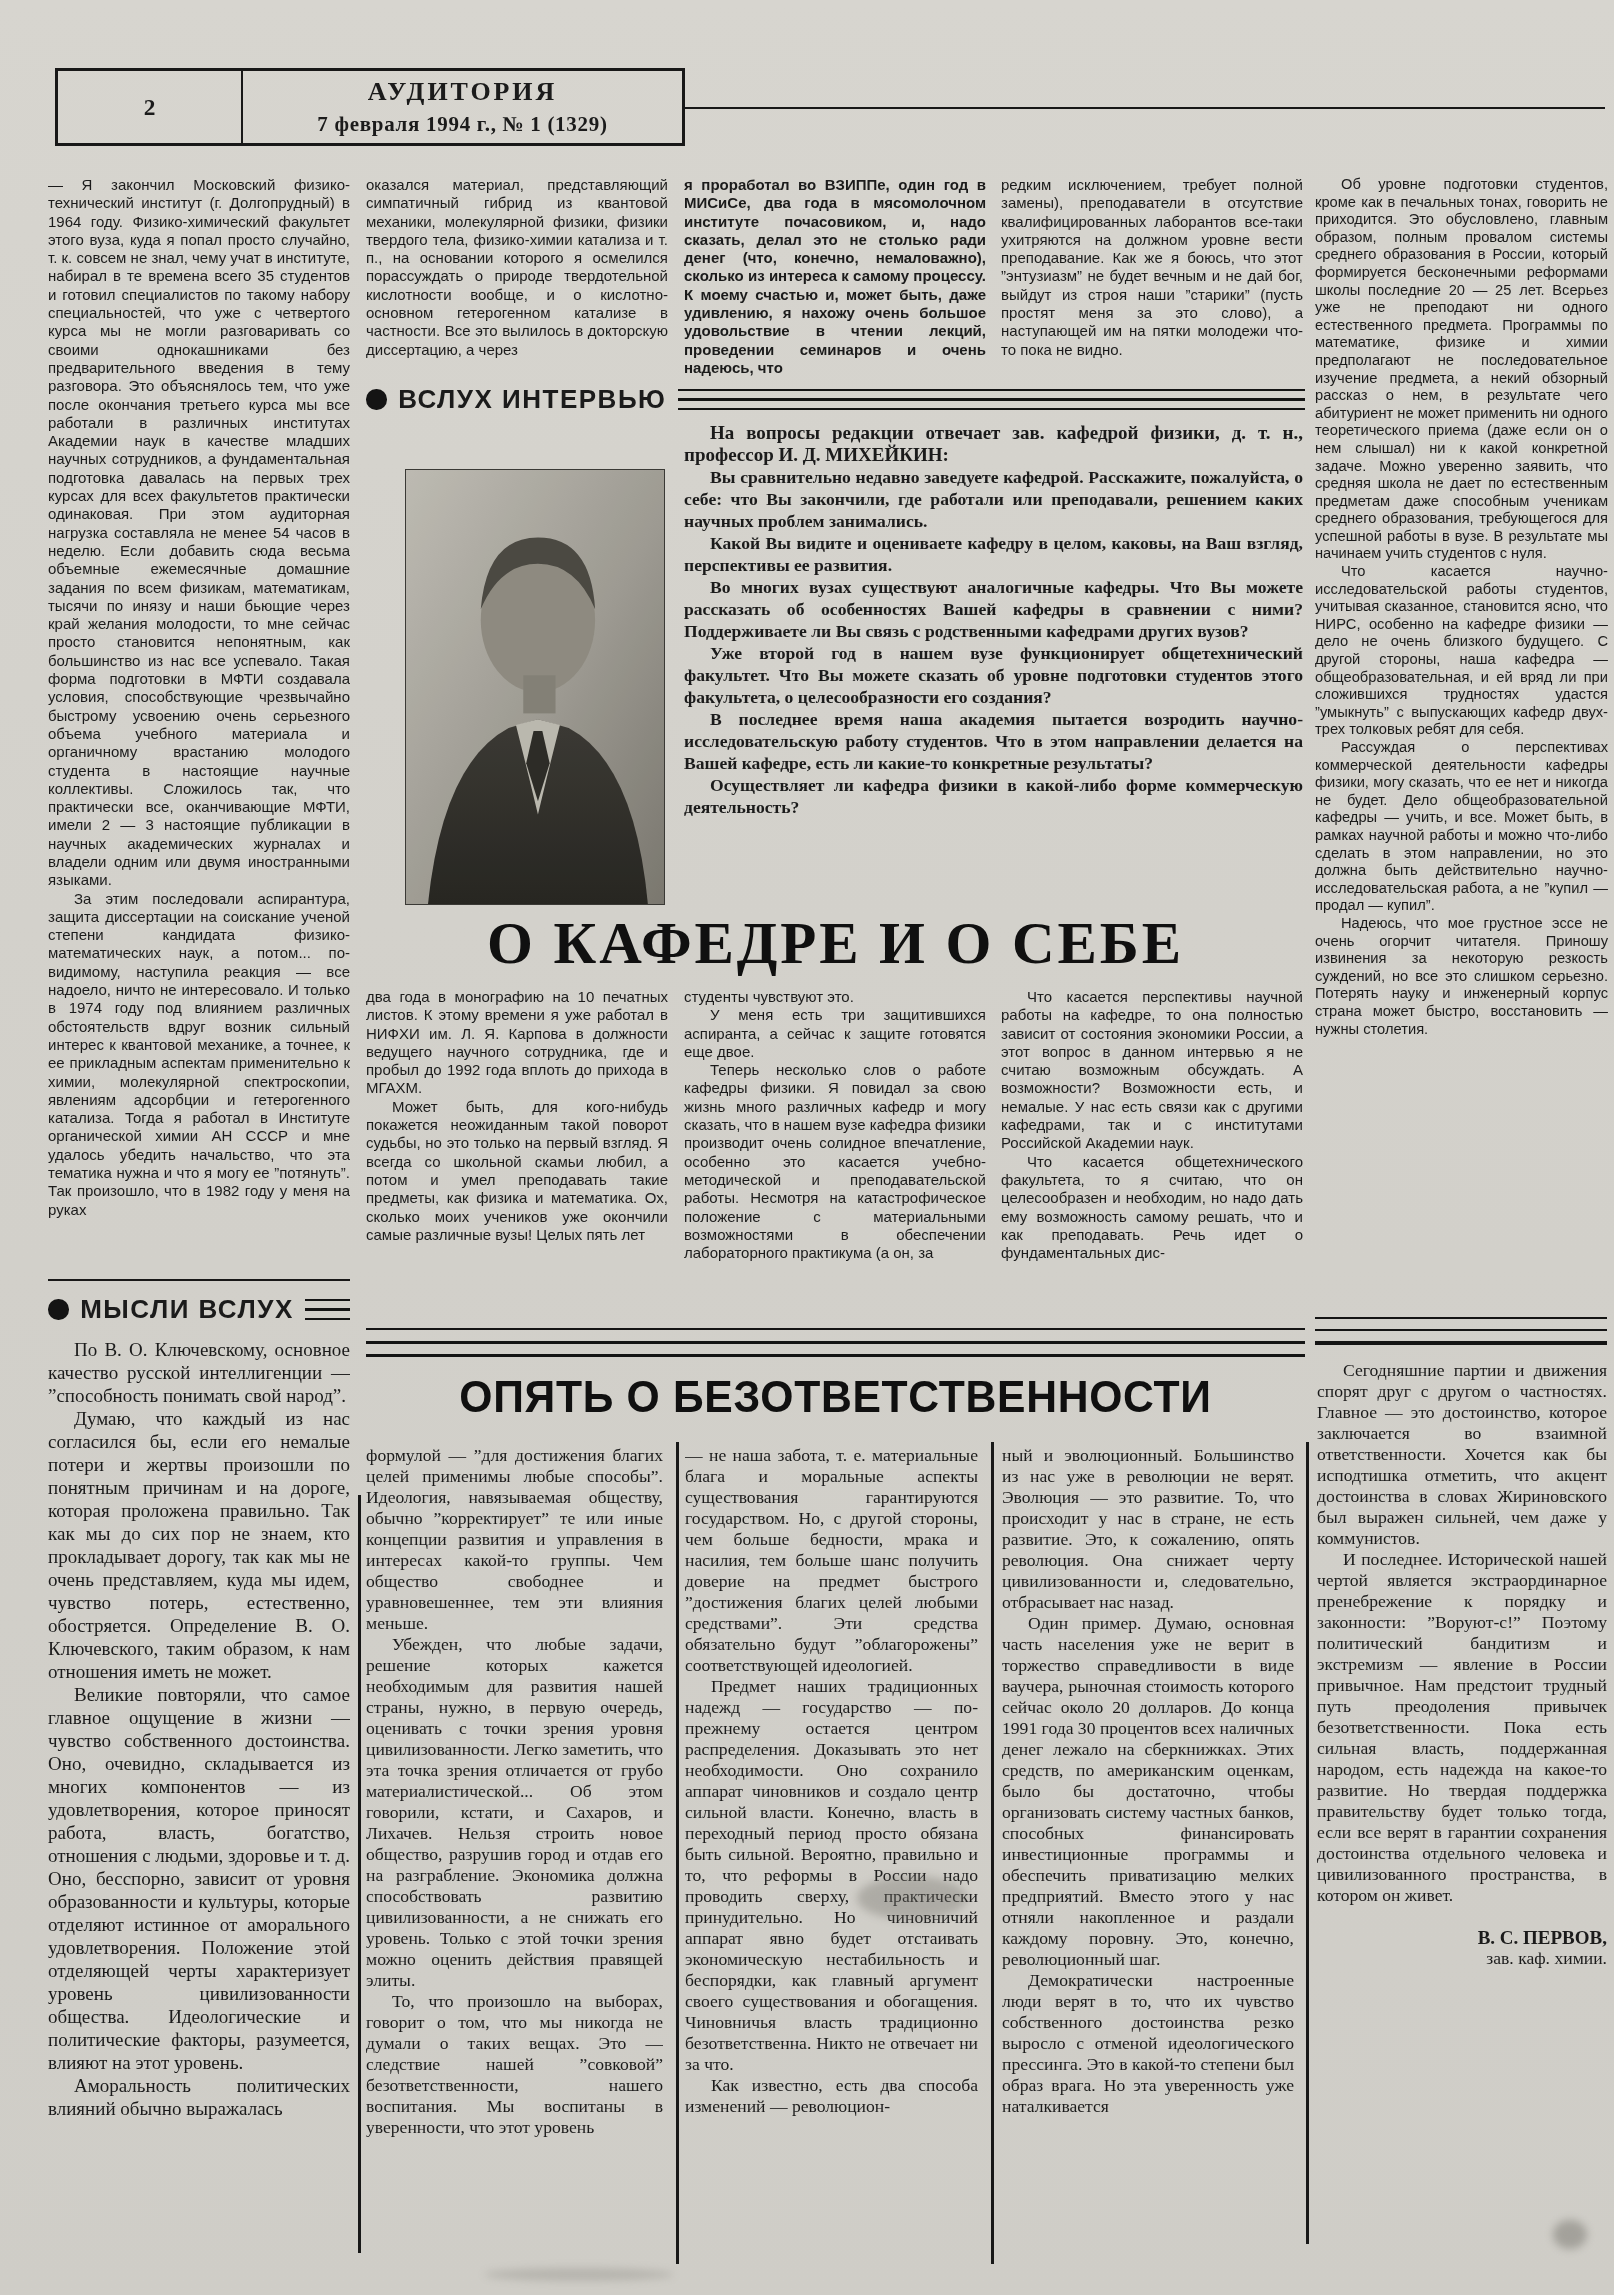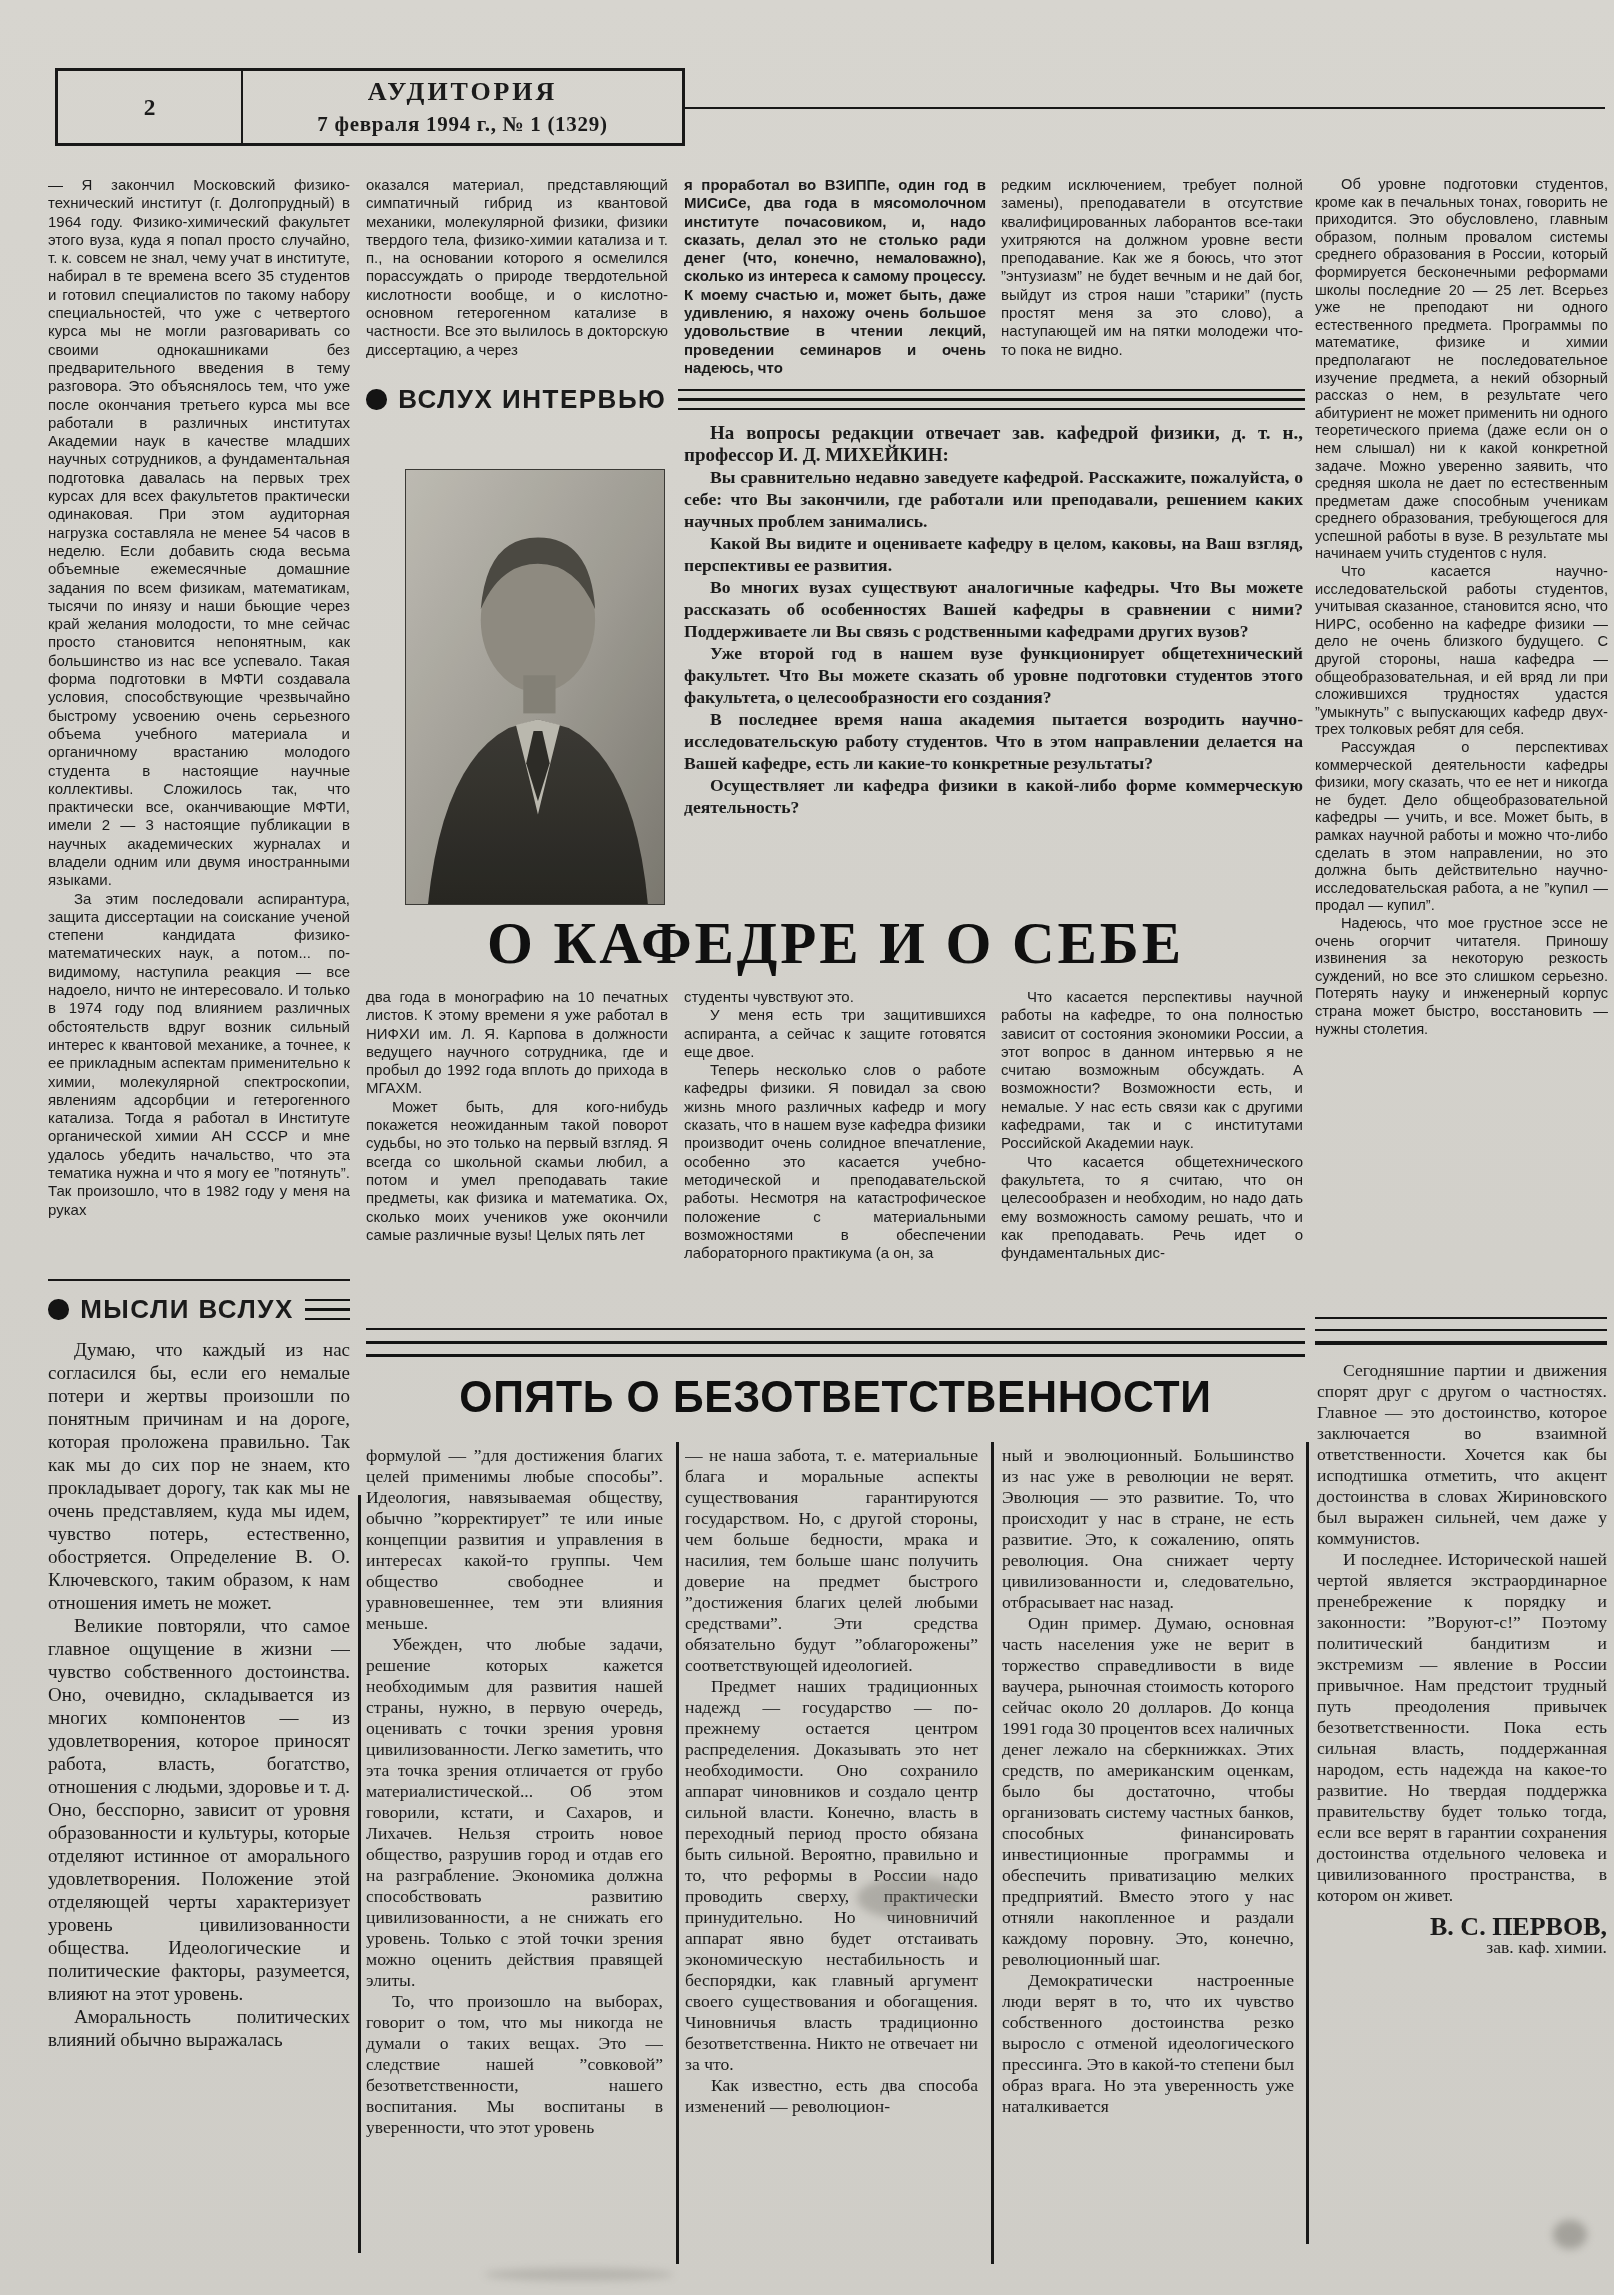--- a/index.html
+++ b/index.html
@@ -60,21 +60,21 @@
   .headline2{
     font:900 44px "Liberation Sans",sans-serif;letter-spacing:0.7px;text-align:center;
     white-space:nowrap;color:#101010;transform:scaleX(.97);transform-origin:center;
   }
   
   .photo{
     background:linear-gradient(160deg,#c9c6bf 0%,#aeaba3 45%,#8e8b83 100%);
     border:1.5px solid #3a3935;overflow:hidden;
   }
   
-  .sig{margin-top:10px;text-align:right;text-indent:0;font-weight:bold;font-size:26px;}
+  .sig{margin-top:21px;text-align:right;text-indent:0;font-weight:bold;font-size:19px;}
   .sig2{text-align:right;text-indent:0;font-size:17.6px;}
   
   .smudge{position:absolute;background:#6f6d66;filter:blur(4.4px);opacity:.35;border-radius:50%;}
 </style>
 </head>
 <body>
 
 <div class="abs masthead" style="left:55px;top:68px;width:624px;height:72px;">
   <div class="pageno">2</div>
   <div class="mast-main">
@@ -187,20 +187,21 @@
   <span class="bullet"></span>
   <span class="label">МЫСЛИ ВСЛУХ</span>
   <span class="rules">
       <i></i>
       <i></i>
       <i></i>
     </span>
 </div>
 
 <div class="abs serif-col big" style="left:48px;top:1338px;width:302px;height:920px;">
+  <p>По В. О. Ключевскому, основное качество русской интеллигенции — ”способность понимать свой народ”.</p>
   <p>Думаю, что каждый из нас согласился бы, если его немалые потери и жертвы произошли по понятным причинам и на дороге, которая проложена правильно. Так как мы до сих пор не знаем, кто прокладывает дорогу, так как мы не очень представляем, куда мы идем, чувство потерь, естественно, обостряется. Определение В. О. Ключевского, таким образом, к нам отношения иметь не может.</p>
   <p>Великие повторяли, что самое главное ощущение в жизни — чувство собственного достоинства. Оно, очевидно, складывается из многих компонентов — из удовлетворения, которое приносят работа, власть, богатство, отношения с людьми, здоровье и т. д. Оно, бесспорно, зависит от уровня образованности и культуры, которые отделяют истинное от аморального удовлетворения. Положение этой отделяющей черты характеризует уровень цивилизованности общества. Идеологические и политические факторы, разумеется, влияют на этот уровень.</p>
   <p>Аморальность политических влияний обычно выражалась</p>
 </div>
 
 <div class="abs headline2" style="left:366px;top:1372px;width:939px;height:64px;">ОПЯТЬ О БЕЗОТВЕТСТВЕННОСТИ</div>
 
 <div class="abs serif-col" style="left:366px;top:1445px;width:297px;height:822px;">
   <p class="cont">формулой — ”для достижения благих целей применимы любые способы”. Идеология, навязываемая обществу, обычно ”корректирует” те или иные концепции развития и управления в интересах какой-то группы. Чем общество свободнее и уравновешеннее, тем эти влияния меньше.</p>
   <p>Убежден, что любые задачи, решение которых кажется необходимым для развития нашей страны, нужно, в первую очередь, оценивать с точки зрения уровня цивилизованности. Легко заметить, что эта точка зрения отличается от грубо материалистической... Об этом говорили, кстати, и Сахаров, и Лихачев. Нельзя строить новое общество, разрушив город и отдав его на разграбление. Экономика должна способствовать развитию цивилизованности, а не снижать его уровень. Только с этой точки зрения можно оценить действия правящей элиты.</p>

